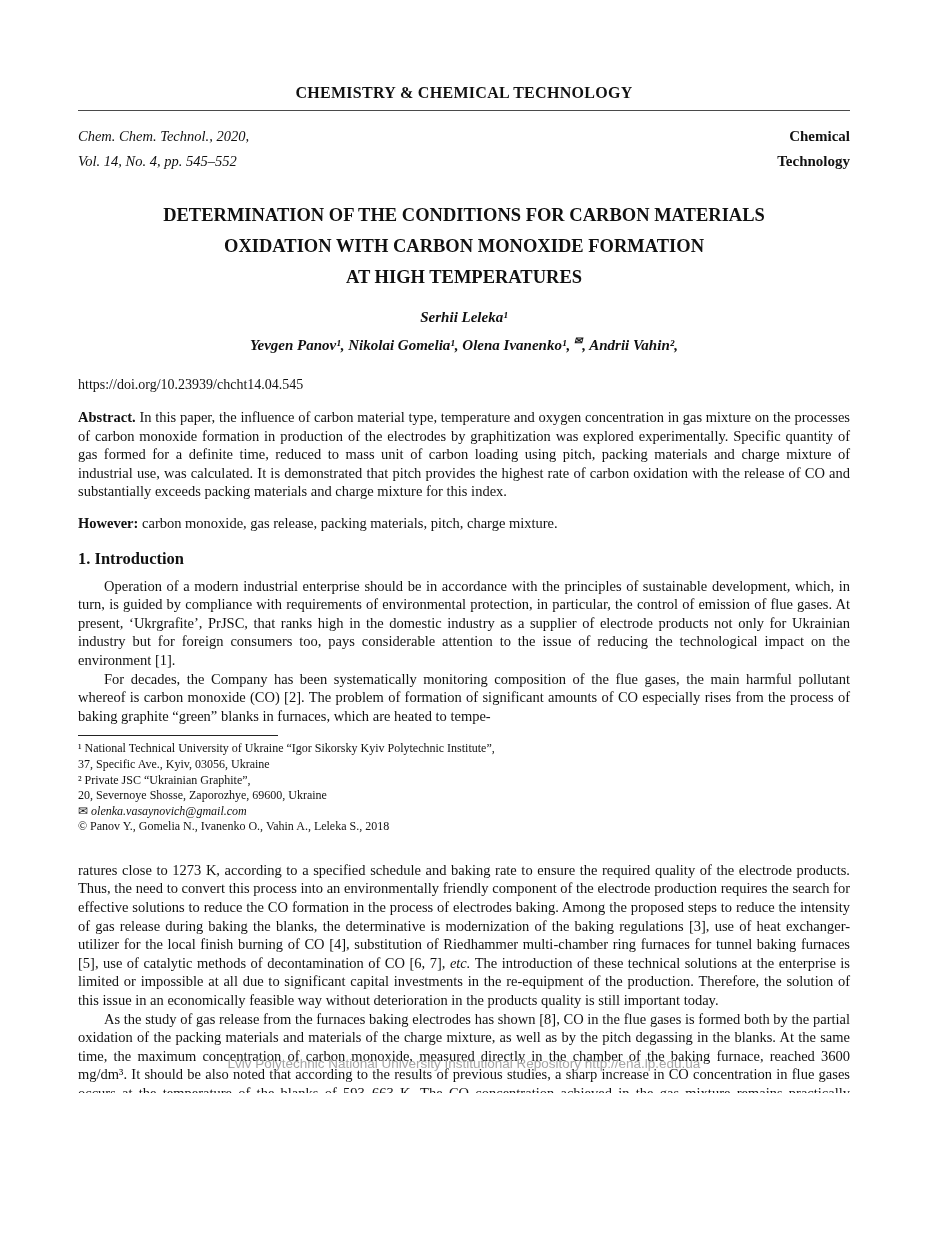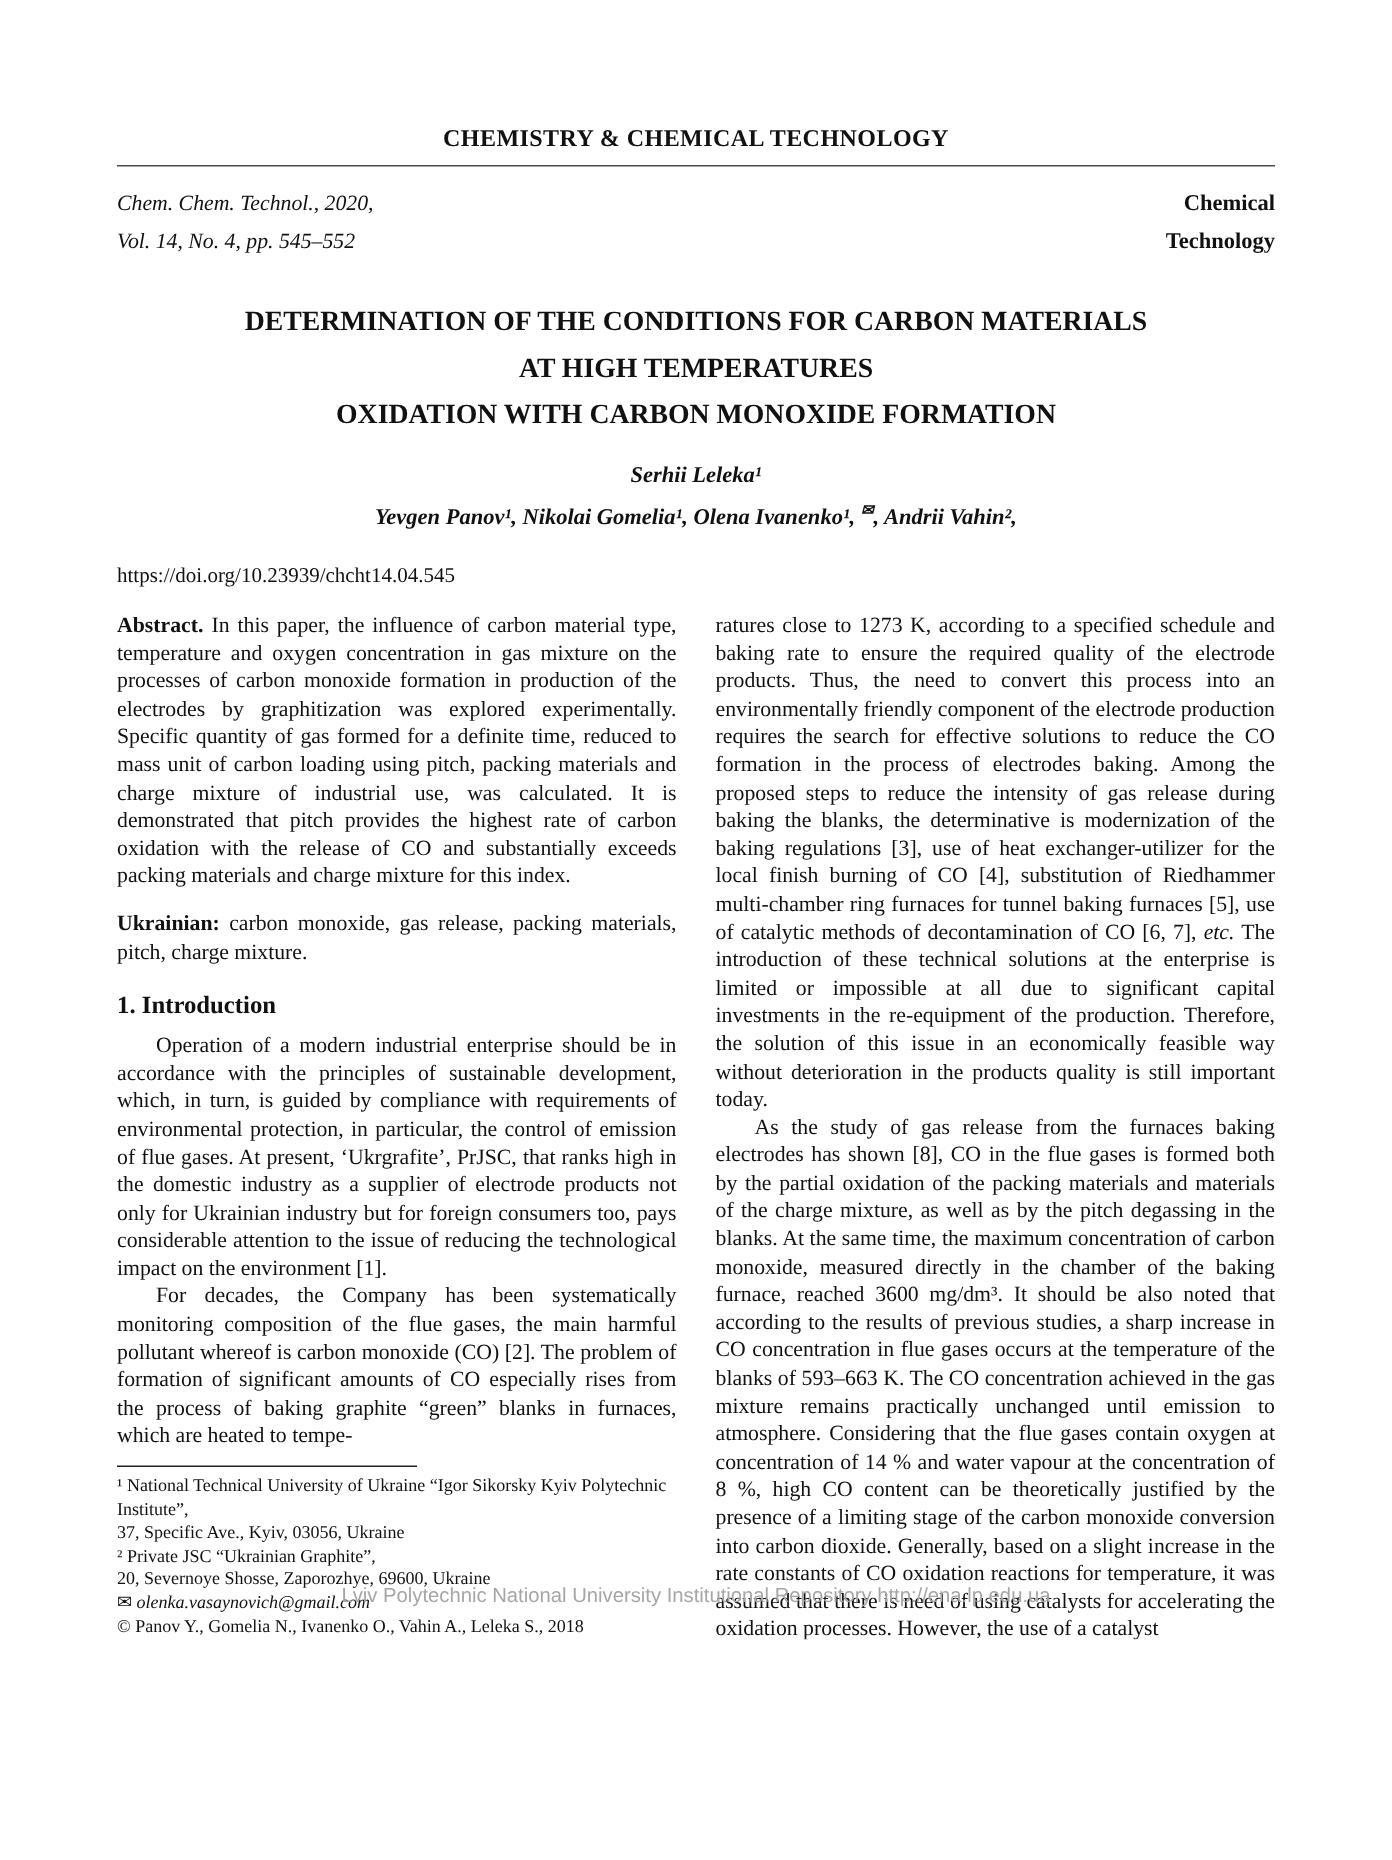--- a/index.html
+++ b/index.html
@@ -19,21 +19,21 @@
   .cite-right { font-weight: bold; font-size: 15px; line-height: 25px; text-align: right; }
 
   .title { margin-top: 26px; text-align: center; font-weight: bold; font-size: 18.5px; line-height: 31px; }
   .title .tl { display: block; }
 
   .authors { margin-top: 13px; text-align: center; font-weight: bold; font-style: italic; font-size: 15px; line-height: 23px; }
   .authors sup { font-size: 10px; }
 
   .doi { margin-top: 20px; font-size: 14px; }
 
-  .columns { display: flex; gap: 26px; margin-top: 15px; }
+  .columns { display: flex; gap: 26px; margin-top: 15px; flex-direction: column; }
   .col { flex: 1 1 0; min-width: 0; text-align: justify; font-size: 14.5px; line-height: 18.6px; }
 
   .para { margin: 0; }
   .para.indent { text-indent: 26px; }
   .para.kw { margin-top: 13px; }
   .section-heading { margin-top: 15px; margin-bottom: 7px; font-size: 16.5px; line-height: 22px; font-weight: bold; text-align: left; }
 
   .footnotes { margin-top: 10px; font-size: 12px; line-height: 15.6px; text-align: left; }
   .fn-rule { width: 200px; border-top: 1px solid #222; margin-bottom: 5px; }
   .fn-email-addr { font-style: italic; }
@@ -61,36 +61,36 @@
         <div>Vol. 14, No. 4, pp. 545–552</div>
       </div>
       <div class="cite-right">
         <div>Chemical</div>
         <div>Technology</div>
       </div>
     </div>
 
     <h1 class="title">
       <span class="tl">DETERMINATION OF THE CONDITIONS FOR CARBON MATERIALS</span>
+      <span class="tl">OXIDATION WITH CARBON MONOXIDE FORMATION</span>
       <span class="tl">AT HIGH TEMPERATURES</span>
-      <span class="tl">OXIDATION WITH CARBON MONOXIDE FORMATION</span>
     </h1>
 
     <div class="authors">
       <div>Serhii Leleka¹</div>
       <div><span>Yevgen Panov¹, Nikolai Gomelia¹, Olena Ivanenko¹, </span><sup>✉</sup><span>, Andrii Vahin²,</span></div>
     </div>
 
     <div class="doi">https://doi.org/10.23939/chcht14.04.545</div>
 
     <div class="columns">
 
       <div class="col">
         <p class="para"><b>Abstract.</b> <span>In this paper, the influence of carbon material type, temperature and oxygen concentration in gas mixture on the processes of carbon monoxide formation in production of the electrodes by graphitization was explored experimentally. Specific quantity of gas formed for a definite time, reduced to mass unit of carbon loading using pitch, packing materials and charge mixture of industrial use, was calculated. It is demonstrated that pitch provides the highest rate of carbon oxidation with the release of CO and substantially exceeds packing materials and charge mixture for this index.</span></p>
-        <p class="para kw"><b>Ukrainian:</b> <span>carbon monoxide, gas release, packing materials, pitch, charge mixture.</span></p>
+        <p class="para kw"><b>However:</b> <span>carbon monoxide, gas release, packing materials, pitch, charge mixture.</span></p>
         <h2 class="section-heading">1. Introduction</h2>
         <p class="para indent">Operation of a modern industrial enterprise should be in accordance with the principles of sustainable development, which, in turn, is guided by compliance with requirements of environmental protection, in particular, the control of emission of flue gases. At present, ‘Ukrgrafite’, PrJSC, that ranks high in the domestic industry as a supplier of electrode products not only for Ukrainian industry but for foreign consumers too, pays considerable attention to the issue of reducing the technological impact on the environment [1].</p>
         <p class="para indent">For decades, the Company has been systematically monitoring composition of the flue gases, the main harmful pollutant whereof is carbon monoxide (CO) [2]. The problem of formation of significant amounts of CO especially rises from the process of baking graphite “green” blanks in furnaces, which are heated to tempe-</p>
 
         <div class="footnotes">
           <div class="fn-rule"></div>
           <div class="fn">¹ National Technical University of Ukraine “Igor Sikorsky Kyiv Polytechnic Institute”,</div>
           <div class="fn">37, Specific Ave., Kyiv, 03056, Ukraine</div>
           <div class="fn">² Private JSC “Ukrainian Graphite”,</div>
           <div class="fn">20, Severnoye Shosse, Zaporozhye, 69600, Ukraine</div>

